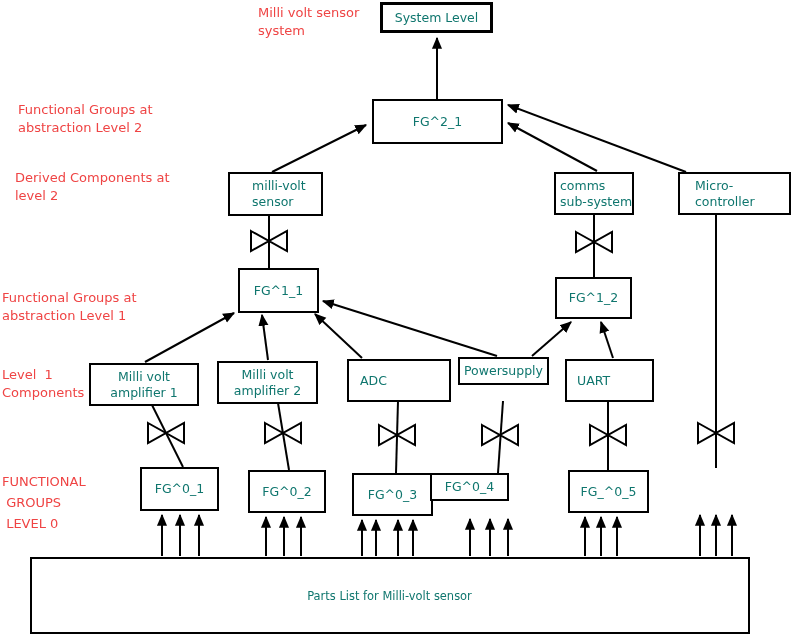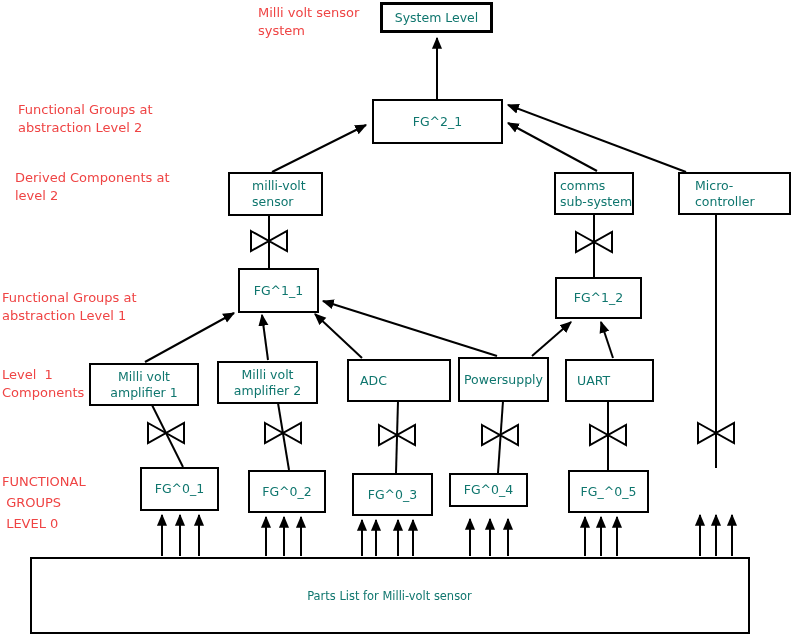--- a/index.html
+++ b/index.html
@@ -95,30 +95,30 @@
 
   <div class="box center thick" style="left:380px;top:2px;width:113px;height:31px;">System Level</div>
   <div class="box center" style="left:372px;top:99px;width:131px;height:45px;">FG^2_1</div>
   <div class="box left" style="left:228px;top:172px;width:95px;height:44px;padding-left:22px;">milli-volt
 sensor</div>
   <div class="box left" style="left:678px;top:172px;width:113px;height:43px;padding-left:15px;">Micro-
 controller</div>
   <div class="box left" style="left:554px;top:172px;width:80px;height:43px;padding-left:4px;">comms
 sub-system</div>
   <div class="box center" style="left:238px;top:268px;width:81px;height:45px;">FG^1_1</div>
-  <div class="box center" style="left:555px;top:277px;width:87px;height:42px;">FG^1_2</div>
+  <div class="box center" style="left:555px;top:277px;width:77px;height:42px;">FG^1_2</div>
   <div class="box center" style="left:89px;top:363px;width:110px;height:43px;">Milli volt
 amplifier 1</div>
   <div class="box center" style="left:217px;top:361px;width:101px;height:43px;">Milli volt
 amplifier 2</div>
   <div class="box left" style="left:347px;top:359px;width:104px;height:43px;padding-left:11px;">ADC</div>
-  <div class="box left" style="left:458px;top:357px;width:91px;height:45px;padding-left:4px;">Powersupply</div>
+  <div class="box left" style="left:458px;top:357px;width:91px;height:28px;padding-left:4px;">Powersupply</div>
   <div class="box left" style="left:565px;top:359px;width:89px;height:43px;padding-left:10px;">UART</div>
   <div class="box center" style="left:140px;top:467px;width:79px;height:44px;">FG^0_1</div>
   <div class="box center" style="left:248px;top:470px;width:78px;height:43px;">FG^0_2</div>
   <div class="box center" style="left:352px;top:473px;width:81px;height:43px;">FG^0_3</div>
-  <div class="box center" style="left:449px;top:473px;width:79px;height:34px;">FG^0_4</div>
+  <div class="box center" style="left:430px;top:473px;width:79px;height:28px;">FG^0_4</div>
   <div class="box center" style="left:568px;top:470px;width:81px;height:43px;">FG_^0_5</div>
   <div class="box center" style="left:30px;top:557px;width:720px;height:77px;font-size:13px;">
     <span class="condensed">Parts List for Milli-volt sensor</span>
   </div>
 
 </div>
 
 </body></html>

